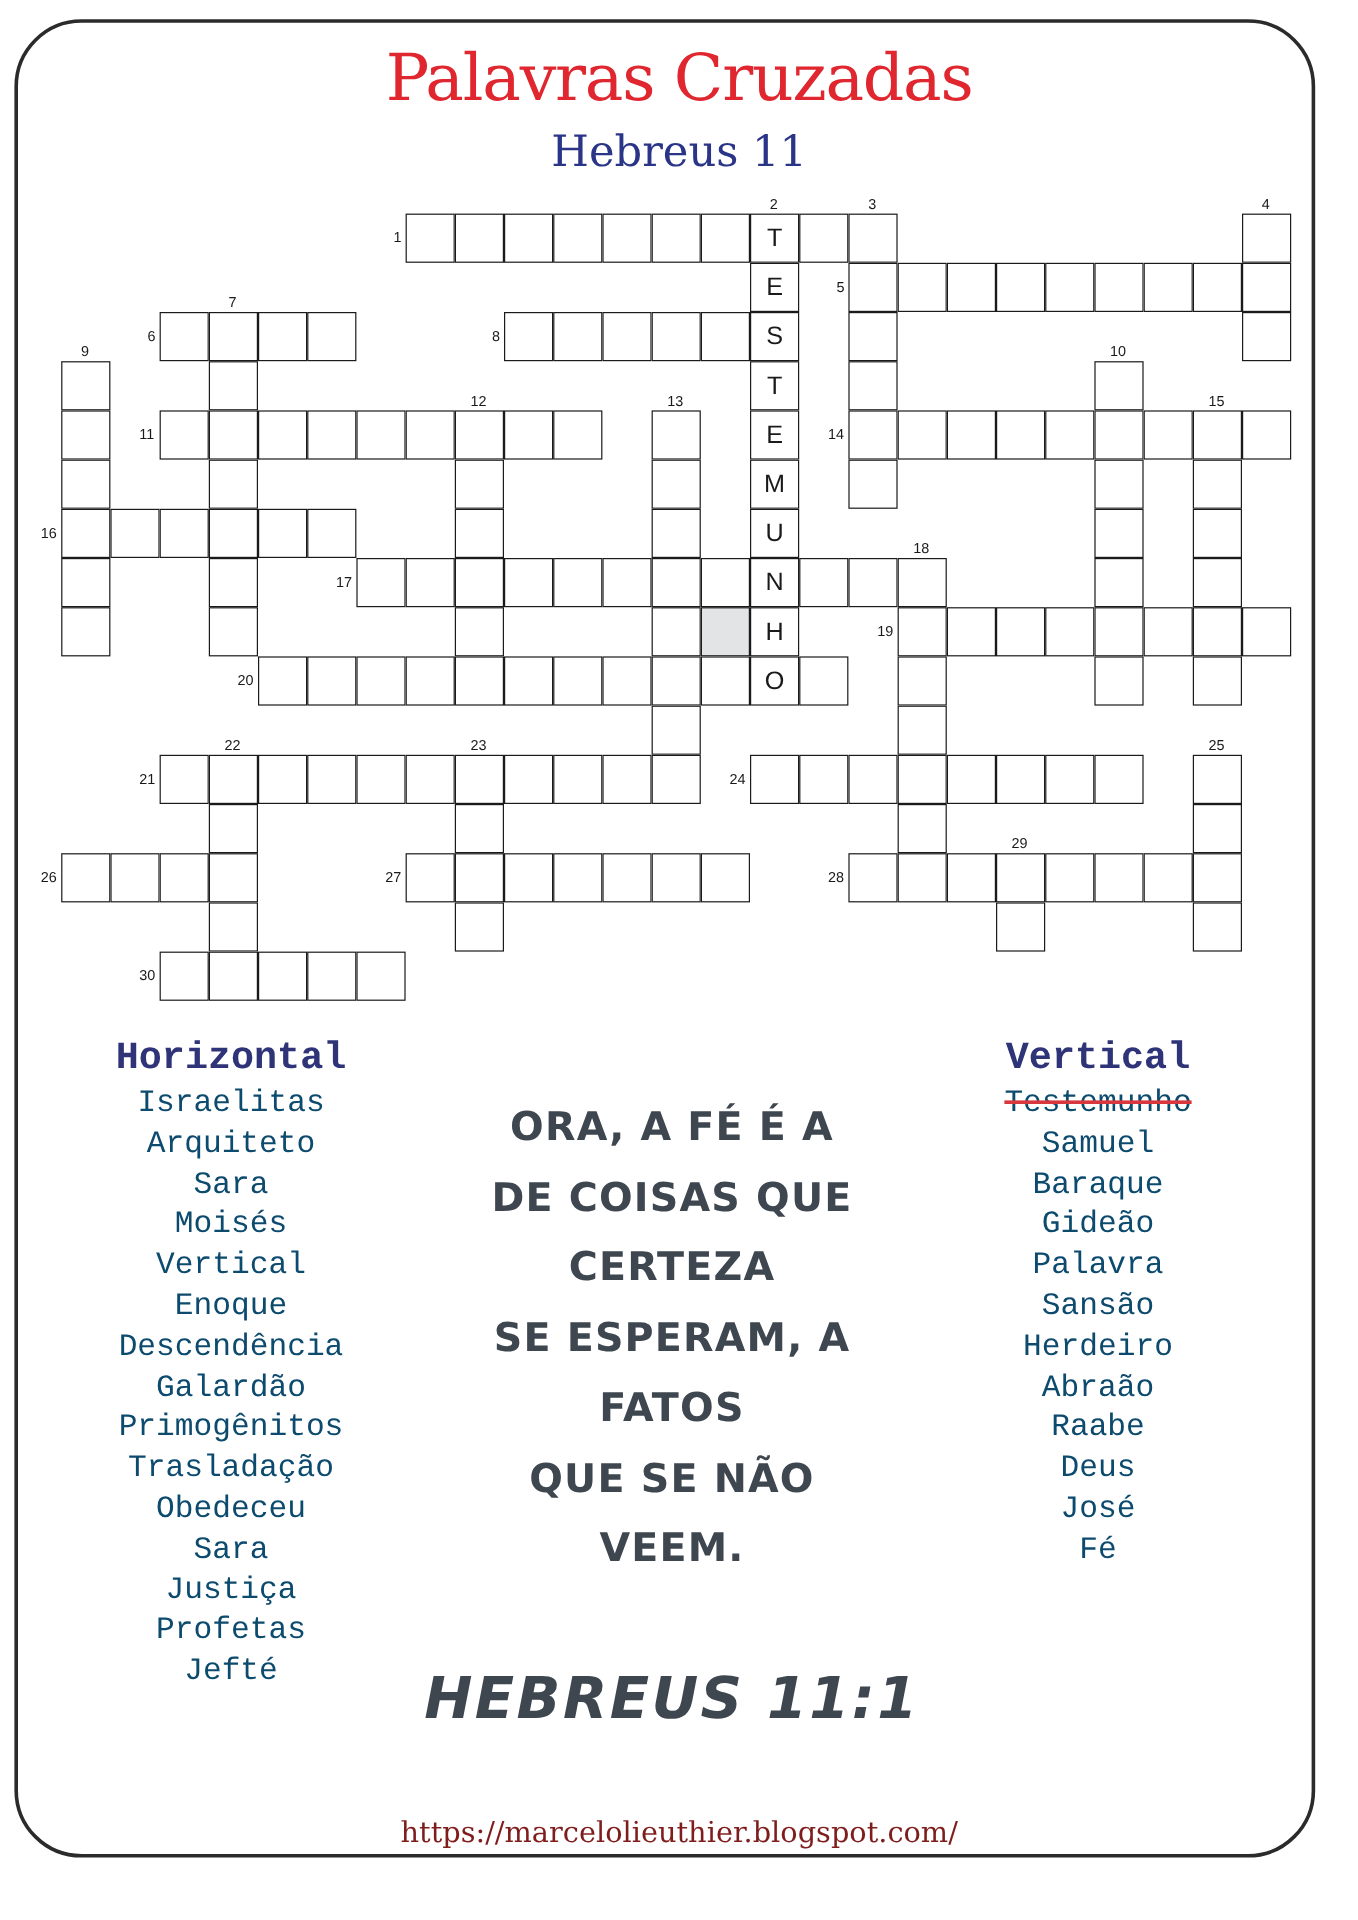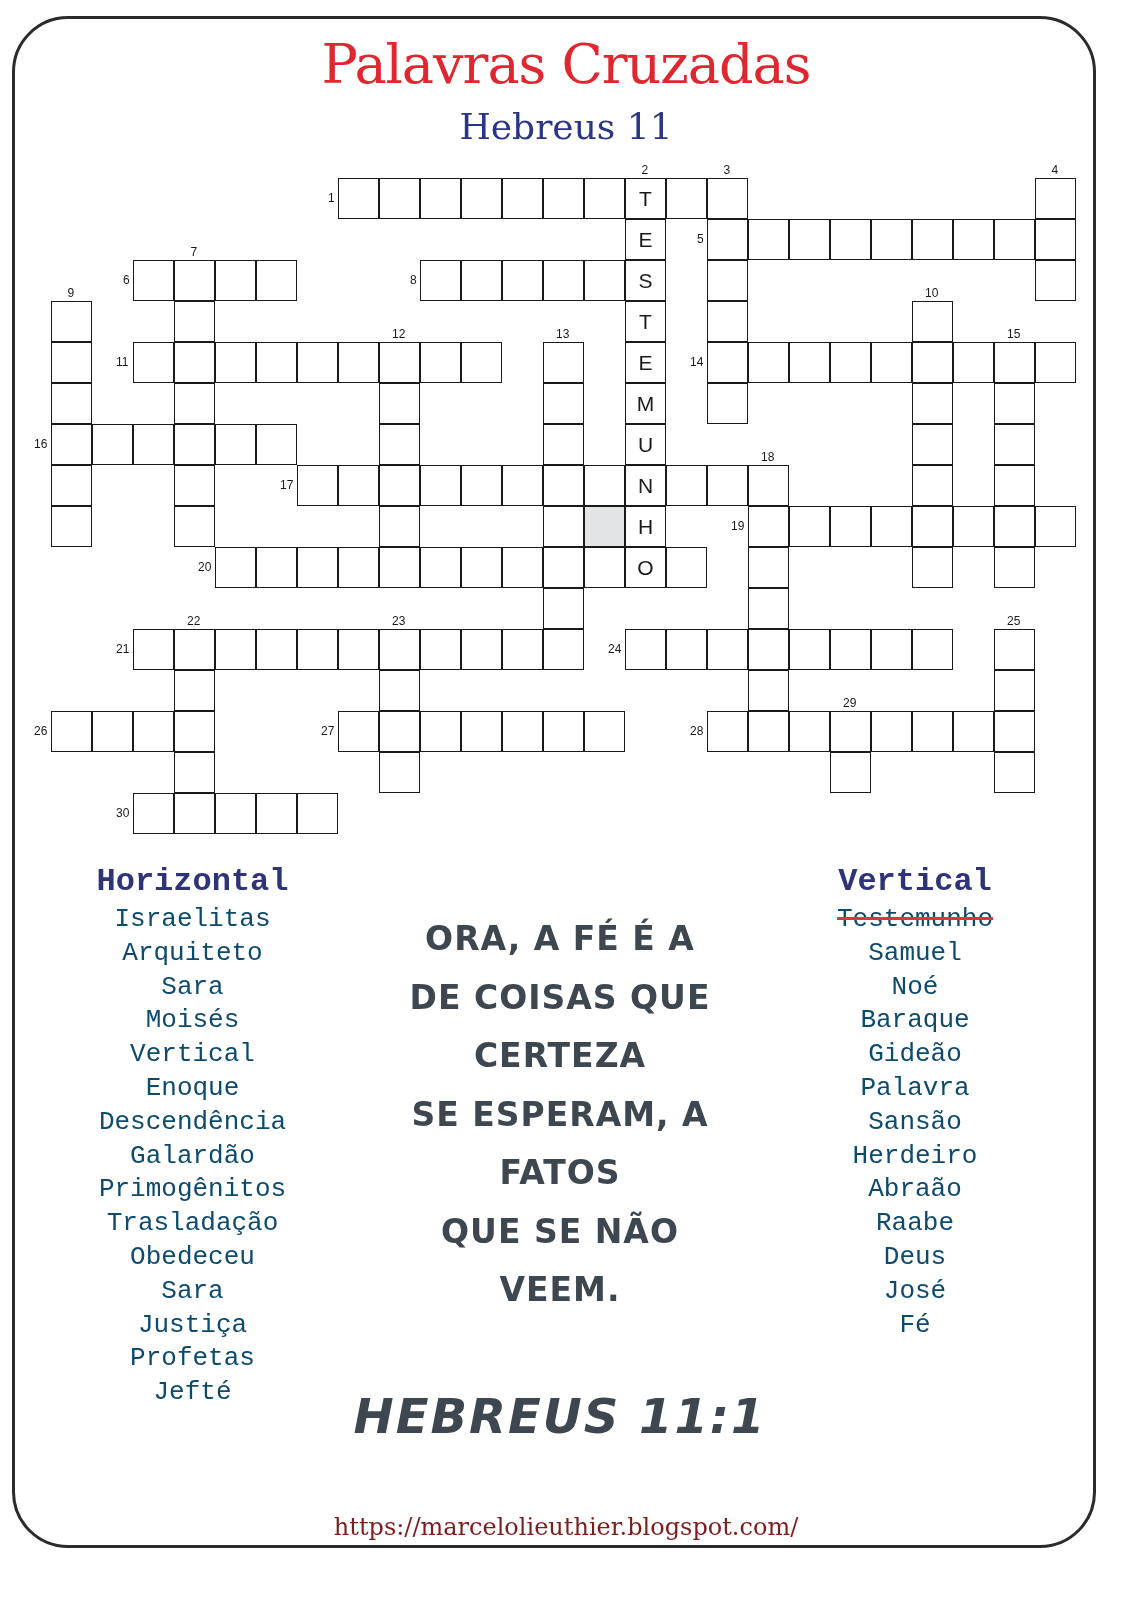--- a/index.html
+++ b/index.html
@@ -287,21 +287,20 @@
     <li>Sara</li>
     <li>Justiça</li>
     <li>Profetas</li>
     <li>Jefté</li>
   </ul>
 
 <div class="list-head" style="left:785px; width:260px; top:864px;">Vertical</div>
 <ul class="list" id="list-v" style="left:785px; width:260px; top:903px;">
     <li class="done">Testemunho</li>
     <li>Samuel</li>
-    <li>Noé</li>
     <li>Baraque</li>
     <li>Gideão</li>
     <li>Palavra</li>
     <li>Sansão</li>
     <li>Herdeiro</li>
     <li>Abraão</li>
     <li>Raabe</li>
     <li>Deus</li>
     <li>José</li>
     <li>Fé</li>

